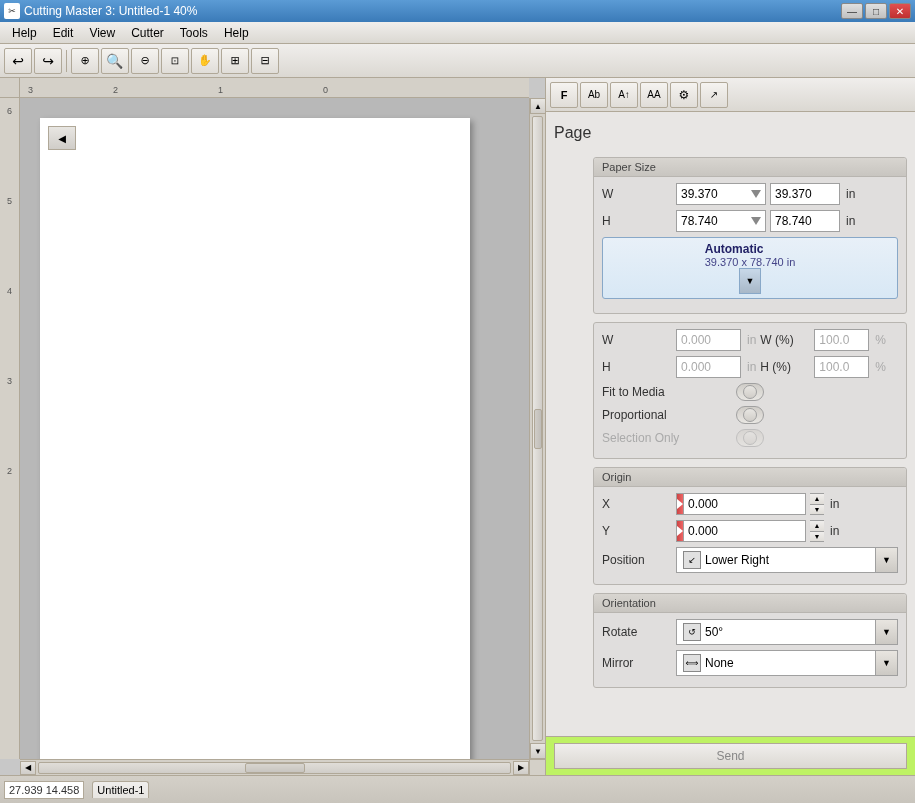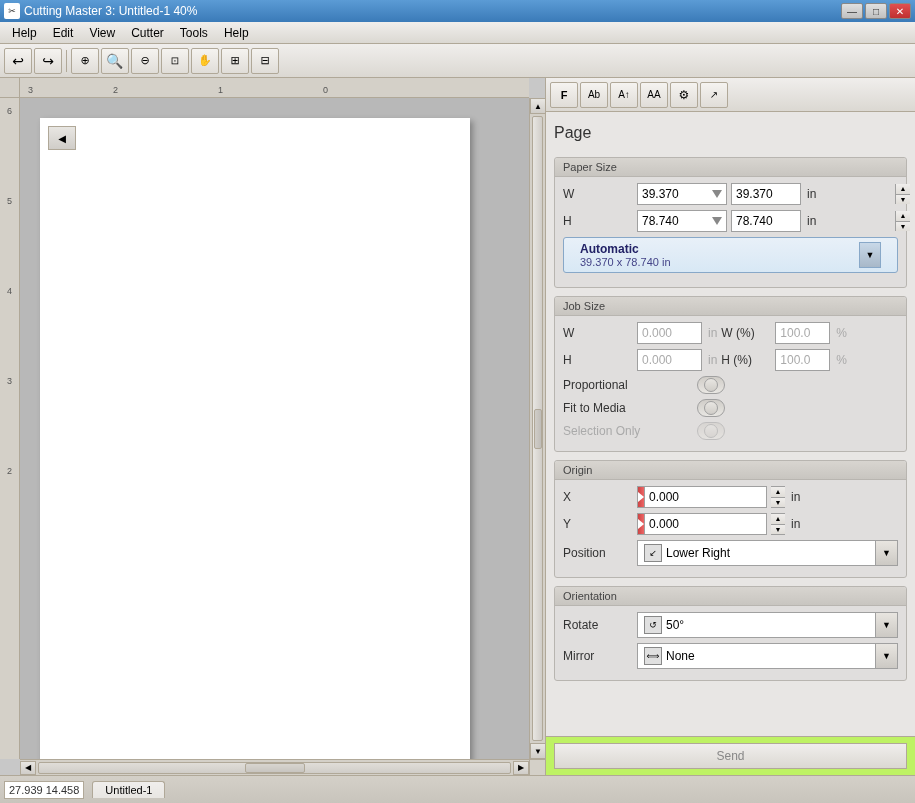--- a/index.html
+++ b/index.html
@@ -182,20 +182,21 @@
       margin-bottom: 11px;
       padding: 4px 0;
     }
 
     
     .section {
       background: #e0dedd;
       border: 1px solid #b8b5b0;
       border-radius: 3px;
       margin-bottom: 8px;
+      margin-left: 39px;
     }
     .section-header {
       background: linear-gradient(to bottom, #d8d5d0, #c8c5c0);
       padding: 3px 8px;
       font-size: 11px;
       color: #444;
       border-bottom: 1px solid #b8b5b0;
       border-radius: 3px 3px 0 0;
     }
     .section-body { padding: 6px 8px; }
@@ -338,21 +339,21 @@
       font-size: 12px;
     }
 
     
     .auto-dropdown {
       background: linear-gradient(to bottom, #e8f0f8, #d8e8f5);
       border: 1px solid #88a8c8;
       border-radius: 3px;
       padding: 4px 16px;
       display: flex; align-items: center; justify-content: space-between;
-      cursor: pointer; margin-bottom: 8px;
+      cursor: pointer; margin-bottom: 8px; flex-direction: column;
     }
     .auto-text { }
     .auto-title { font-size: 12px; font-weight: bold; color: #226; }
     .auto-sub { font-size: 11px; color: #448; }
     .auto-arrow {
       width: 22px; height: 26px;
       background: linear-gradient(to bottom, #c8d8e8, #a8b8c8);
       border: 1px solid #88a8c8;
       display: flex; align-items: center; justify-content: center;
       font-size: 9px;
@@ -372,21 +373,21 @@
       font-size: 11px; color: #333;
       background: white; border: 1px solid #b0a898;
       padding: 1px 4px; height: 18px; display: flex; align-items: center;
     }
     .tab-bar {
       flex: 1; display: flex; align-items: flex-end;
     }
     .tab {
       background: linear-gradient(to bottom, #d8d5d0, #c8c5c0);
       border: 1px solid #b0a898; border-bottom: none;
-      padding: 2px 12px; font-size: 11px; cursor: pointer;
+      padding: 2px 4px; font-size: 11px; cursor: pointer;
       border-radius: 3px 3px 0 0;
     }
     .tab.active {
       background: linear-gradient(to bottom, #f0eeec, #e8e6e2);
     }
 
     
     .send-btn-area {
       padding: 6px 8px;
       background: #bef264;
@@ -548,21 +549,20 @@
             <div class="auto-text">
               <div class="auto-title">Automatic</div>
               <div class="auto-sub">39.370 x 78.740 in</div>
             </div>
             <div class="auto-arrow">▼</div>
           </div>
         </div>
       </div>
 
       <div class="section">
-        <div class="section-header">Job Size</div>
         <div class="section-body">
 
           <div class="form-row">
             <div class="form-label">W</div>
             <div class="input-with-arrow" style="width:65px;">
               <input type="text" style="color: rgb(170, 170, 170);" value="0.000">
               <div class="input-arrows">
                 <div class="arrow-up">▲</div>
                 <div class="arrow-down">▼</div>
               </div>
@@ -588,28 +588,28 @@
             <span class="unit-label disabled-label">in</span>
             <div class="form-label-sm">H (%)</div>
             <div class="input-with-arrow" style="width:55px;">
               <input type="text" style="color: rgb(170, 170, 170);" value="100.0">
 
             </div>
             <span class="unit-label disabled-label">%</span>
           </div>
 
           <div class="form-row">
-            <div class="form-label" style="width:130px;">Proportional</div>
+            <div class="form-label" style="width:130px;">Fit to Media</div>
             <div class="toggle-circle">
               <div class="toggle-inner"></div>
             </div>
           </div>
 
           <div class="form-row">
-            <div class="form-label" style="width:130px;">Fit to Media</div>
+            <div class="form-label" style="width:130px;">Proportional</div>
             <div class="toggle-circle">
               <div class="toggle-inner"></div>
             </div>
           </div>
 
           <div class="form-row">
             <div class="form-label disabled-label" style="width:130px;">Selection Only</div>
             <div class="toggle-circle" style="opacity:0.5;">
               <div class="toggle-inner"></div>
             </div>

